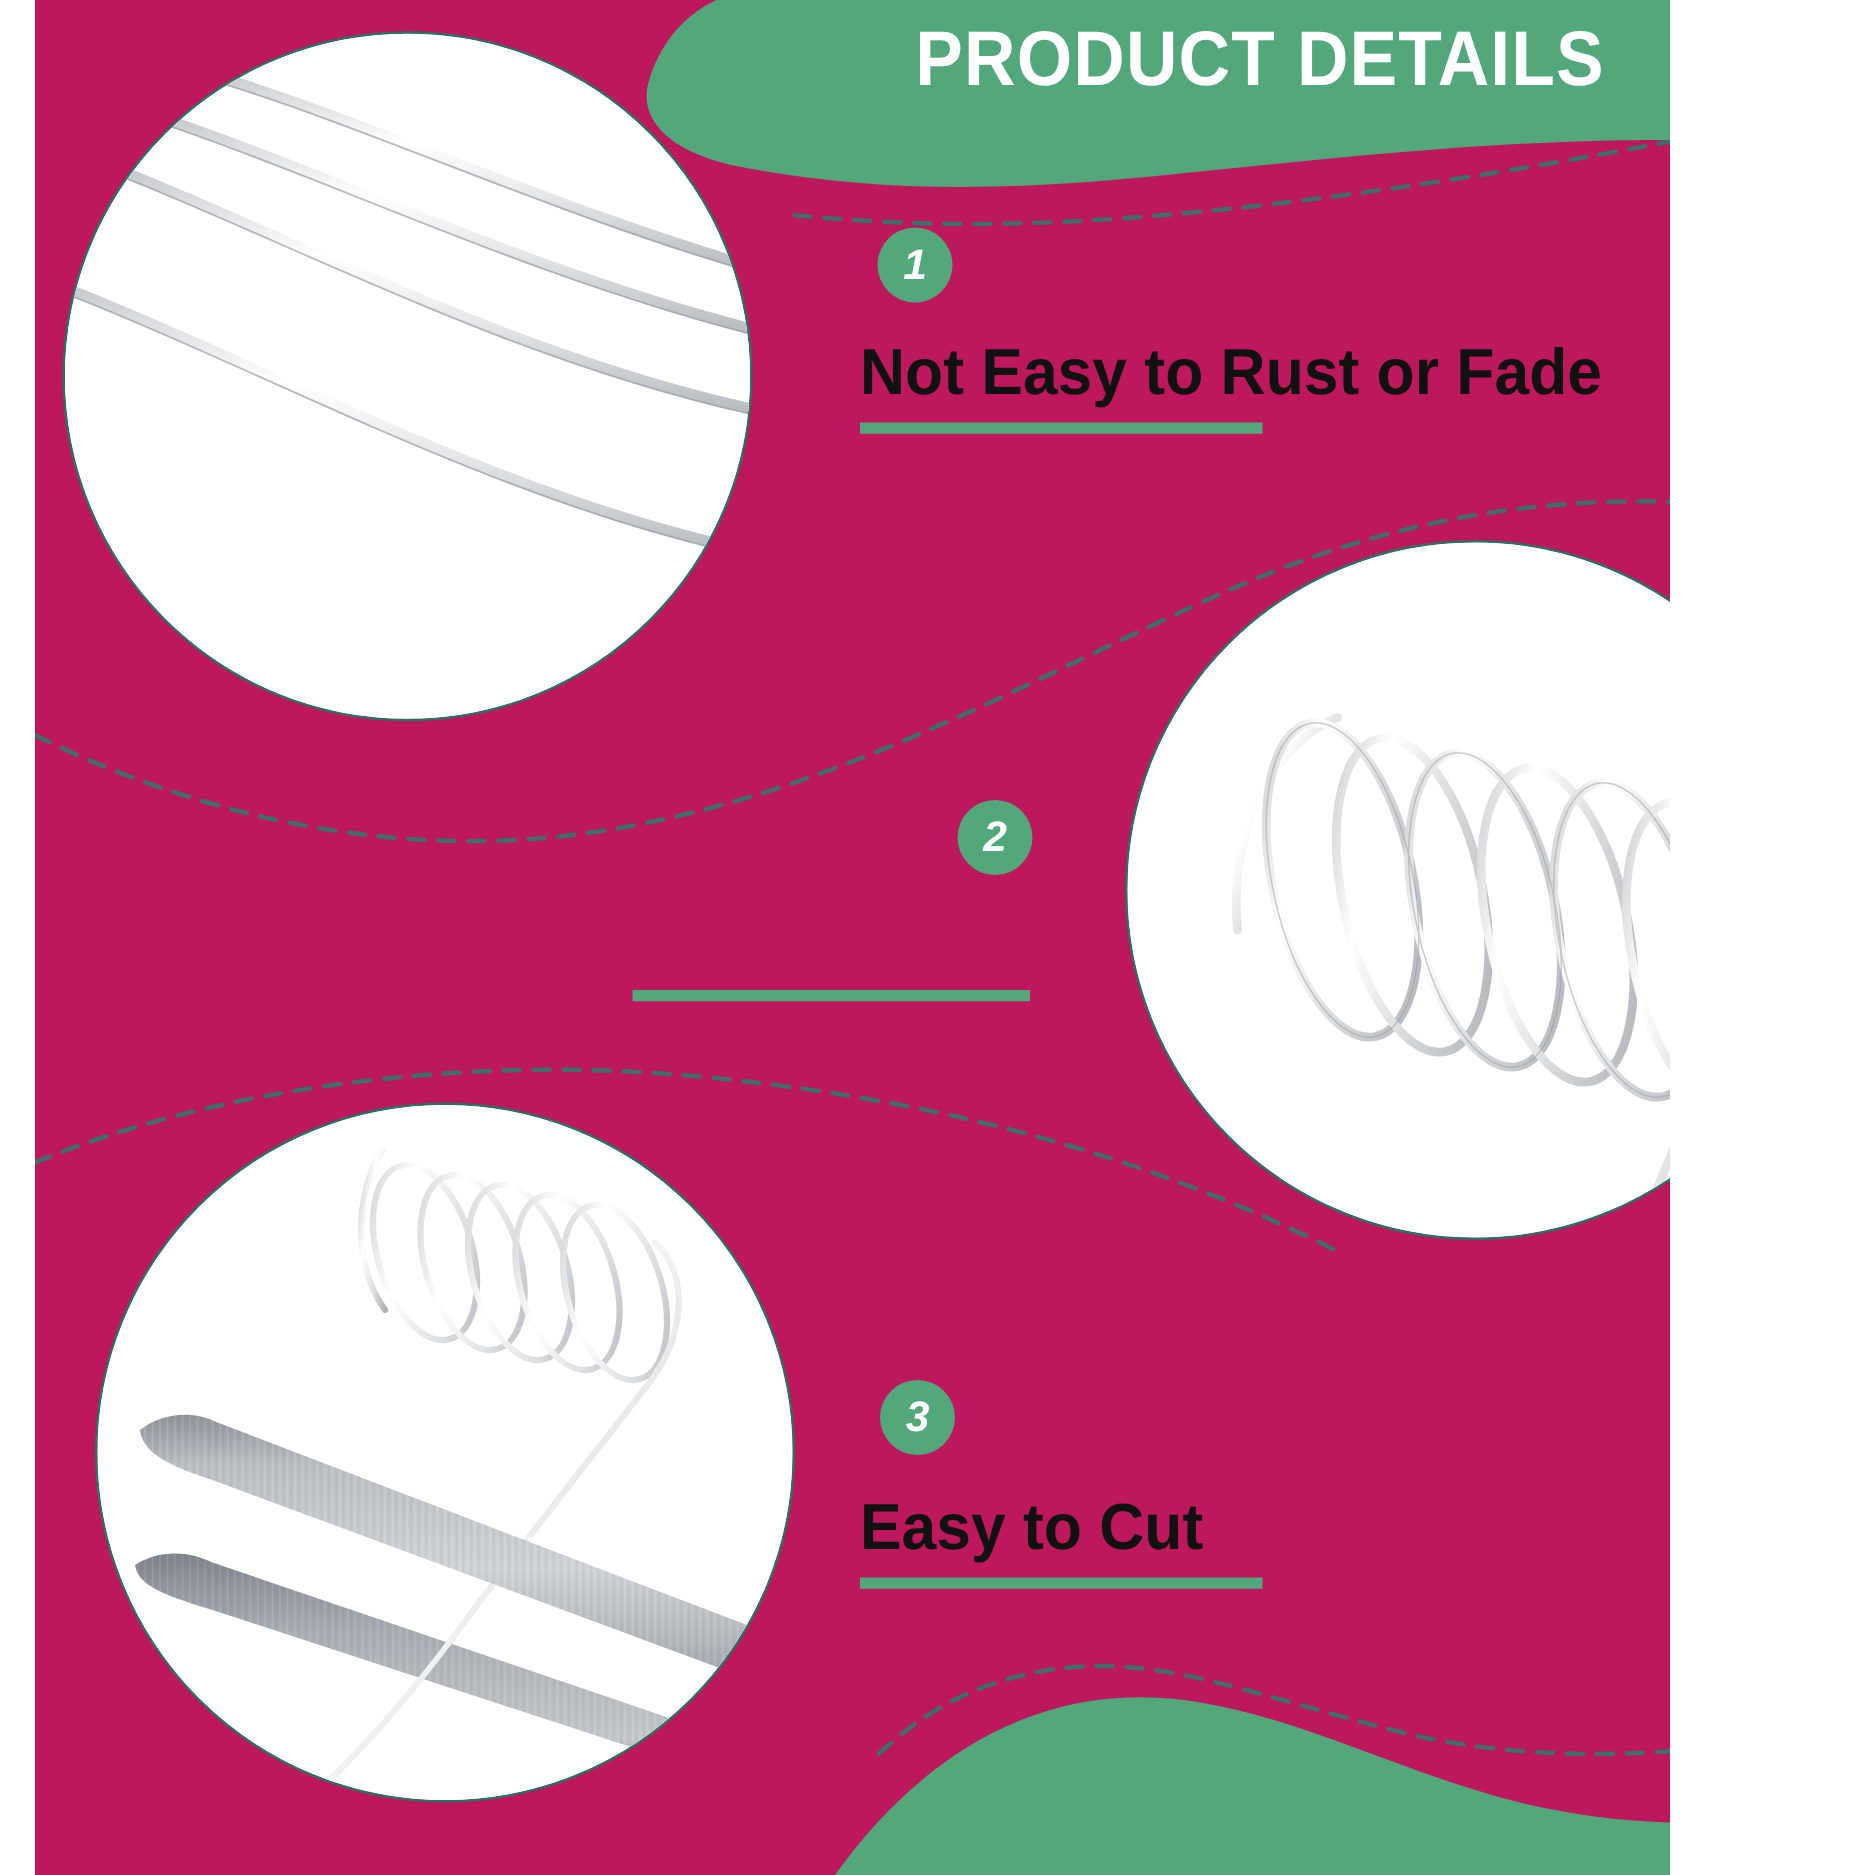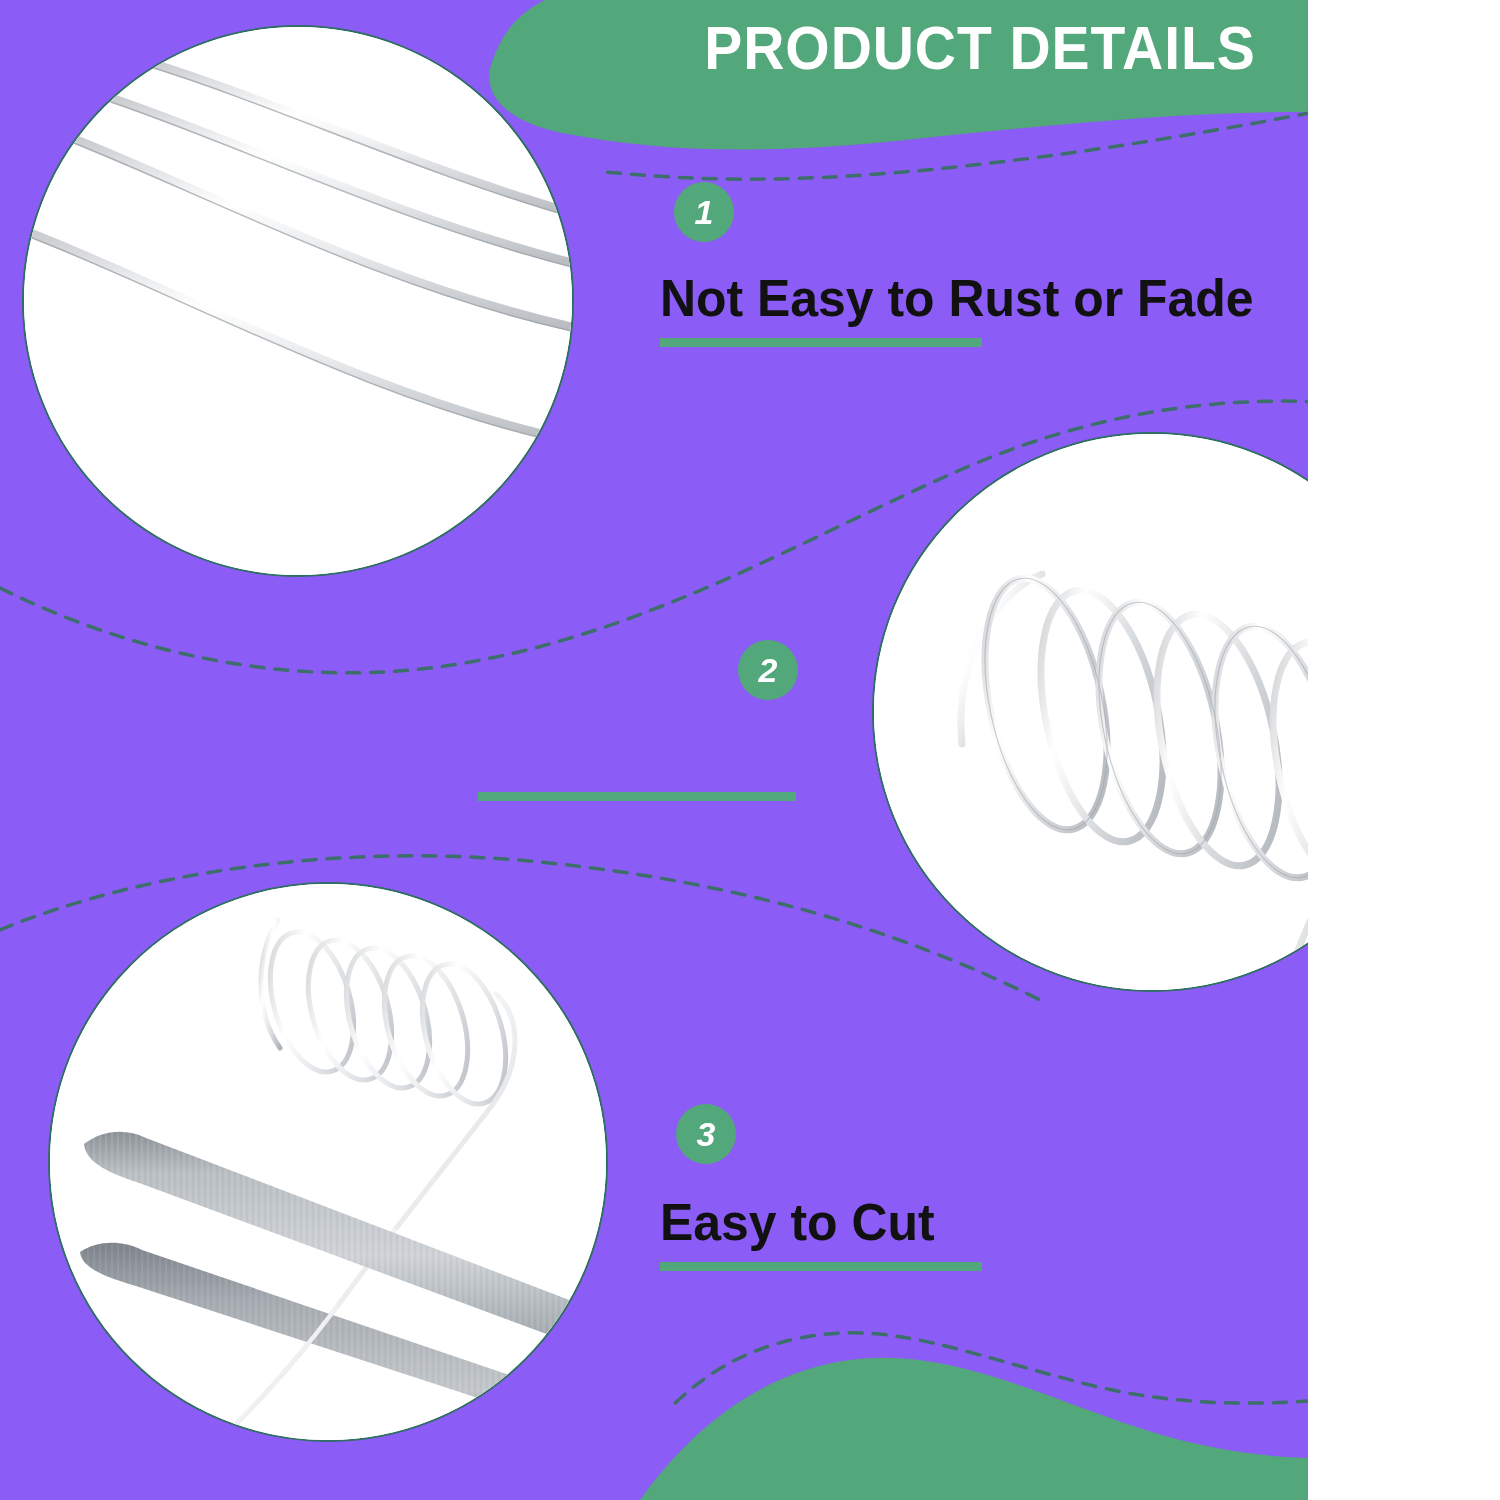--- a/index.html
+++ b/index.html
@@ -4,23 +4,24 @@
 <style>
   html, body {
     margin: 0;
     padding: 0;
     background: #ffffff;
   }
   #stage {
     position: relative;
     width: 1308px;
     height: 1500px;
-    background: #8b5cf6;
+    background: #be185d;
     overflow: hidden;
     font-family: "Liberation Sans", sans-serif;
+    margin-left: 28px;
   }
   .layer {
     position: absolute;
     left: 0;
     top: 0;
     width: 1500px;
     height: 1500px;
   }
   
   #header-banner {

